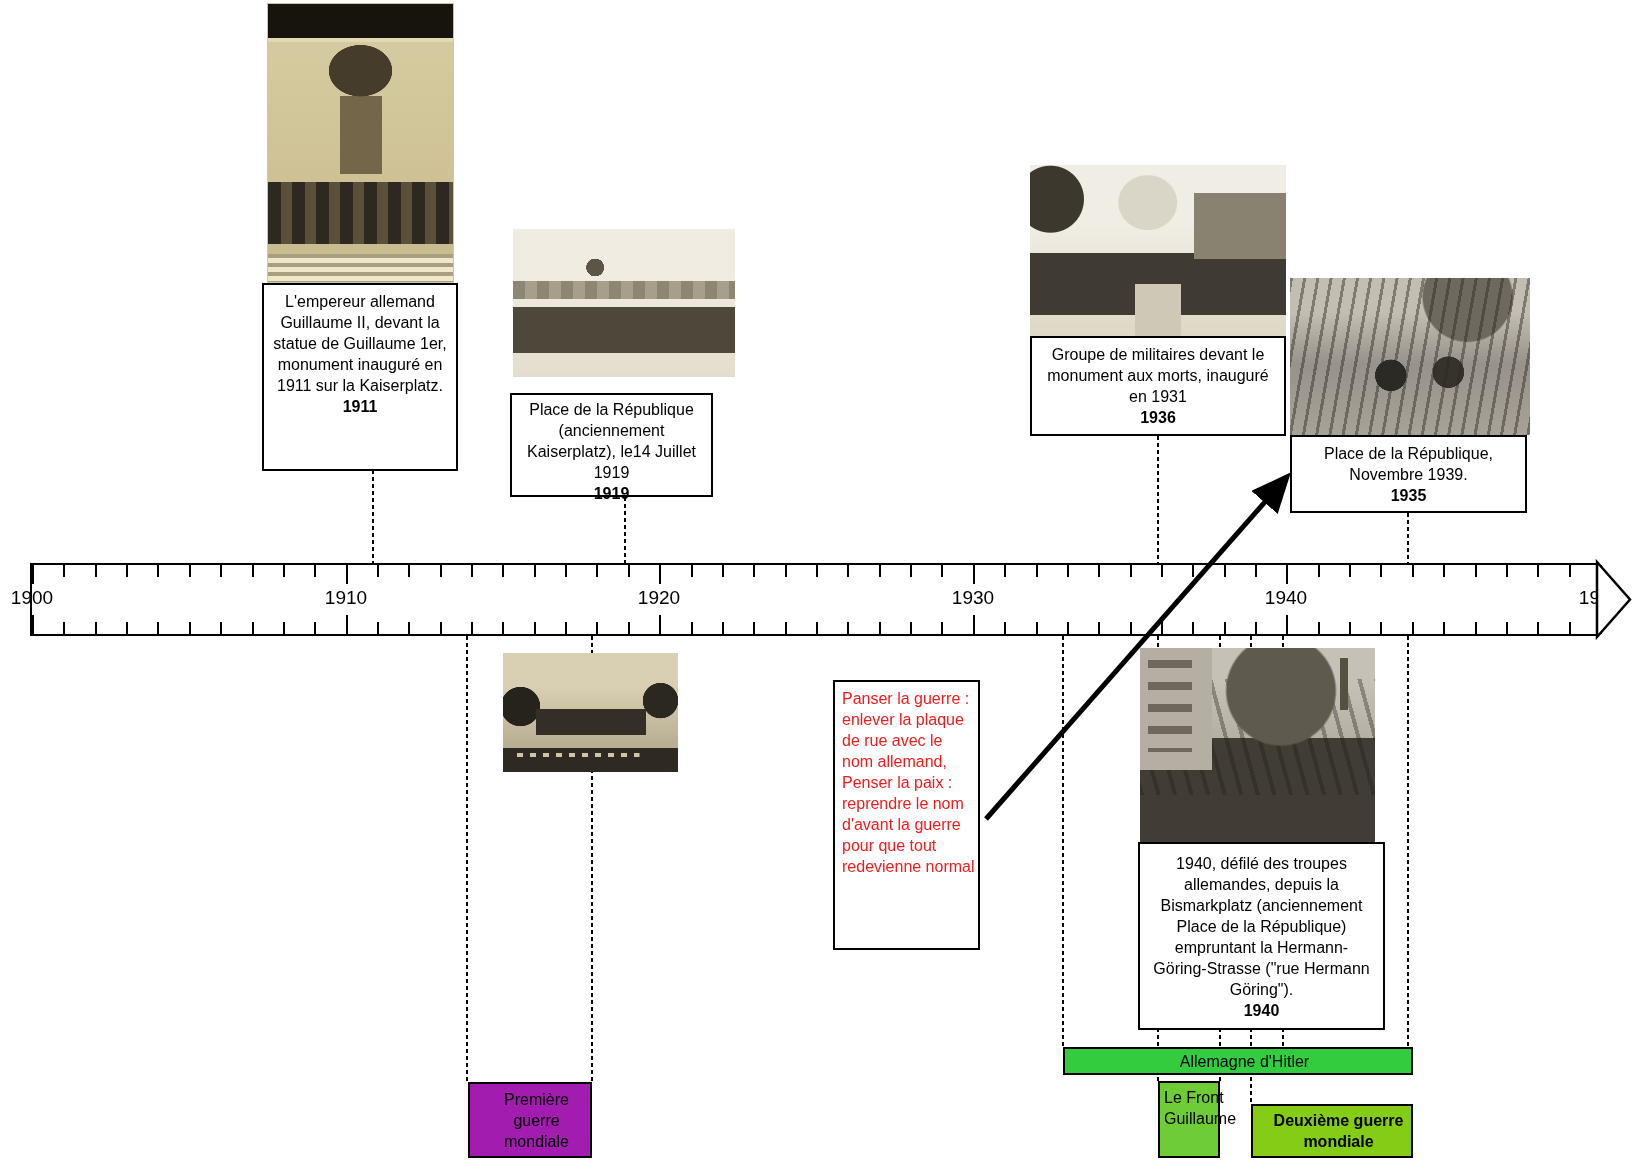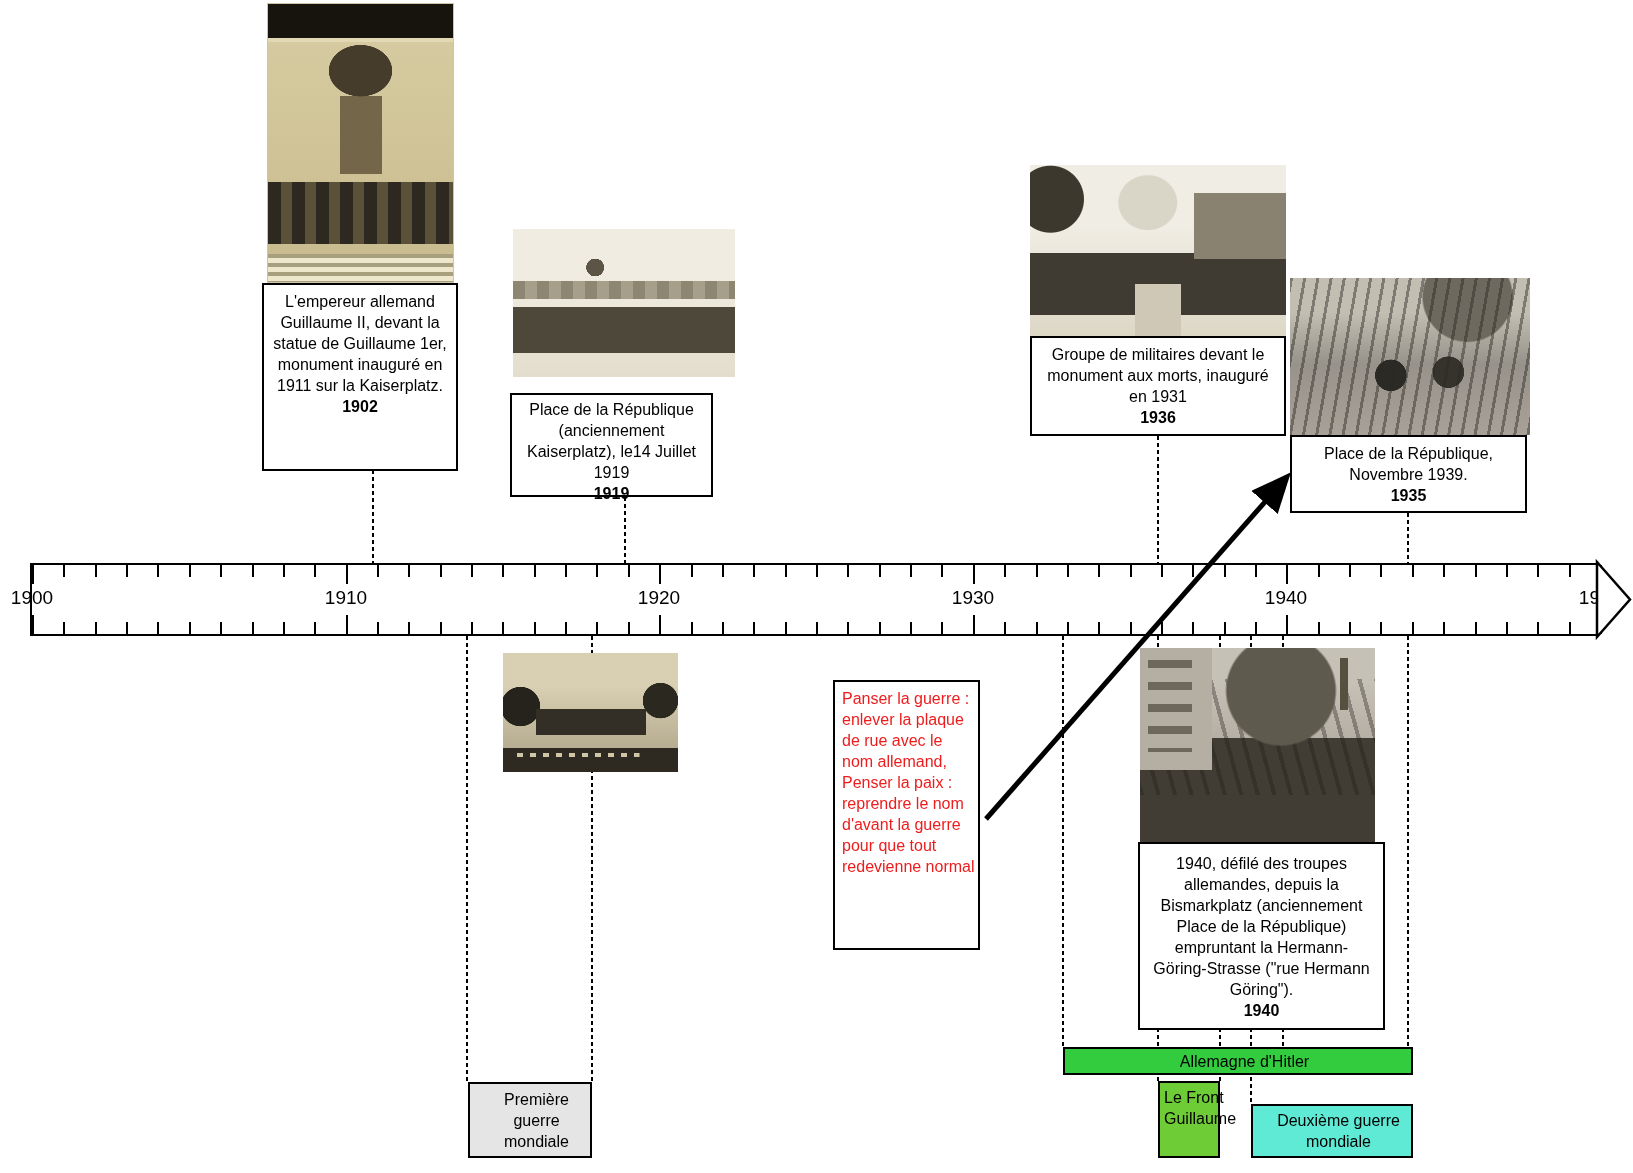--- a/index.html
+++ b/index.html
@@ -260,21 +260,21 @@
 
   <div class="photo" id="photo1911"></div>
   <div class="photo" id="photo1919"></div>
   <div class="photo" id="photo1936"></div>
   <div class="photo" id="photo1944"></div>
   <div class="photo" id="photo1918"></div>
   <div class="photo" id="photo1940"></div>
 
   <div class="caption" id="cap1911">
     <div class="cap-text">L'empereur allemand Guillaume II, devant la statue de Guillaume 1er, monument inauguré en 1911 sur la Kaiserplatz.</div>
-    <div class="cap-year">1902</div>
+    <div class="cap-year">1911</div>
   </div>
   <div class="caption" id="cap1919">
     <div class="cap-text">Place de la République (anciennement Kaiserplatz), le14 Juillet 1919</div>
     <div class="cap-year">1919</div>
   </div>
   <div class="caption" id="cap1936">
     <div class="cap-text">Groupe de militaires devant le monument aux morts, inauguré en 1931</div>
     <div class="cap-year">1936</div>
   </div>
   <div class="caption" id="cap1944">
@@ -283,30 +283,30 @@
   </div>
   <div class="caption" id="cap1940">
     <div class="cap-text cap-left">1940, défilé des troupes allemandes, depuis la Bismarkplatz (anciennement Place de la République) empruntant la Hermann-Göring-Strasse ("rue Hermann Göring").</div>
     <div class="cap-year">1940</div>
   </div>
 
   <div id="note">
     <div>Panser la guerre : enlever la plaque de rue avec le nom allemand, Penser la paix : reprendre le nom d'avant la guerre pour que tout redevienne normal</div>
   </div>
 
-  <div class="period" id="per-ww1" style="background-color: #e5e5e5;">
+  <div class="period" id="per-ww1" style="background-color: #a21caf;">
     <span>Première guerre mondiale</span>
   </div>
   <div class="period" id="per-hitler" style="background-color: rgb(51, 204, 62);">
     <span>Allemagne d'Hitler</span>
   </div>
   <div class="period" id="per-fp" style="background-color: rgb(110, 204, 54);">
     <span>Le Front Guillaume</span>
   </div>
-  <div class="period" id="per-ww2" style="background-color: #5eead4;">
+  <div class="period" id="per-ww2" style="background-color: #84cc16; font-weight: bold;">
     <span>Deuxième guerre mondiale</span>
   </div>
 
   <svg id="overlay" width="1633" height="1173" viewBox="0 0 1633 1173">
     <defs>
       <marker id="ah" markerWidth="9" markerHeight="8" refX="6.5" refY="3.5" orient="auto">
         <polygon points="0 0, 8 3.5, 0 7" fill="#000"></polygon>
       </marker>
     </defs>
 

